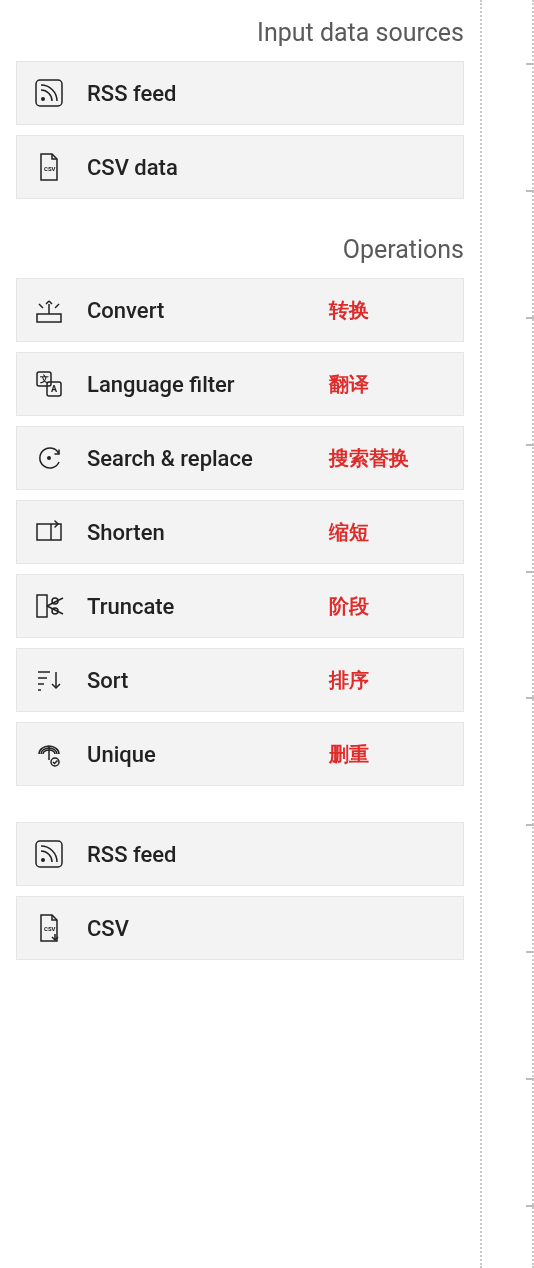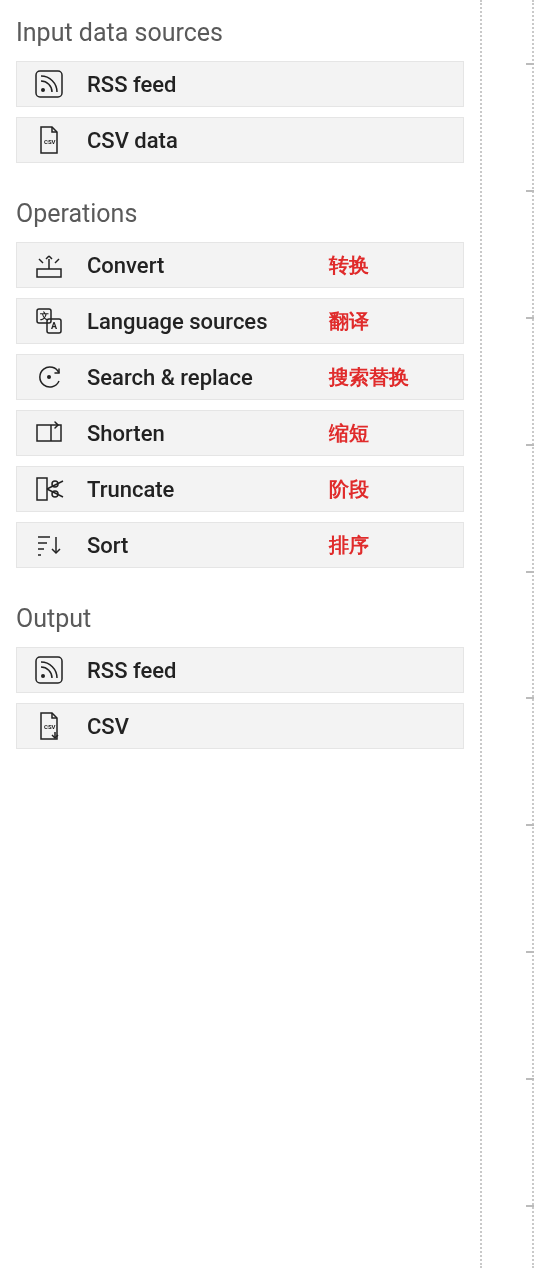--- a/index.html
+++ b/index.html
@@ -6,36 +6,37 @@
     body {
       font-family: -apple-system, BlinkMacSystemFont, "Segoe UI", Roboto, Helvetica, Arial, sans-serif;
       background: #fff;
       width: 534px;
       height: 1268px;
       position: relative;
     }
     .panel {
       padding: 18px 16px 0 16px;
       width: 480px;
+      text-align: right;
     }
     .section-title {
       font-size: 25px;
       font-weight: 400;
       color: #5a5a5a;
       margin-bottom: 14px;
       margin-top: 0;
     }
     .section {
       margin-bottom: 36px;
     }
     .item {
       position: relative;
       background: #f3f3f3;
       border: 1px solid #e5e5e5;
-      height: 46px;
+      height: 64px;
       margin-bottom: 10px;
       display: flex;
       align-items: center;
       padding-left: 12px;
       cursor: pointer;
     }
     .item .icon {
       width: 40px;
       height: 40px;
       flex: none;
@@ -138,21 +139,21 @@
 
     <div class="item">
       <span class="icon">
         <svg viewBox="0 0 32 32">
             <rect x="4" y="4" width="14" height="14" rx="2"></rect>
             <rect x="14" y="14" width="14" height="14" rx="2"></rect>
             <text x="7" y="14" class="csv-text" style="font-size:9px">文</text>
             <text x="18" y="24" class="csv-text" style="font-size:9px">A</text>
           </svg>
       </span>
-      <span class="label">Language sources</span>
+      <span class="label">Language filter</span>
       <span class="annotation">翻译</span>
     </div>
 
 
     <div class="item">
       <span class="icon">
         <svg viewBox="0 0 32 32">
             <path d="M26 12 a10 10 0 1 0 0 8"></path>
             <path d="M26 8 v4 h-4" stroke-linecap="round"></path>
             <circle cx="16" cy="16" r="2" fill="#222" stroke="none"></circle>
@@ -196,24 +197,37 @@
             <line x1="5" y1="20" x2="11" y2="20"></line>
             <line x1="5" y1="26" x2="8" y2="26"></line>
             <path d="M23 8 v16"></path>
             <path d="M19 20 l4 4 l4 -4"></path>
           </svg>
       </span>
       <span class="label">Sort</span>
       <span class="annotation">排序</span>
     </div>
 
+    <div class="item">
+      <span class="icon">
+        <svg viewBox="0 0 32 32">
+            <path d="M6 16 a10 8 0 0 1 20 0"></path>
+            <path d="M8 16 a8 6 0 0 1 16 0"></path>
+            <path d="M10 16 a6 4 0 0 1 12 0"></path>
+            <path d="M16 8 v14"></path>
+            <circle cx="22" cy="24" r="4"></circle>
+            <path d="M20 24 l1.5 1.5 l3 -3"></path>
+          </svg>
+      </span>
+      <span class="label">Unique</span>
+      <span class="annotation">删重</span>
+    </div>
   </div>
 
   <div class="section">
-    <h2 class="section-title">Output</h2>
 
     <div class="item">
       <span class="icon">
         <svg viewBox="0 0 32 32">
             <rect x="3" y="3" width="26" height="26" rx="4"></rect>
             <circle cx="10" cy="22" r="2" fill="#222" stroke="none"></circle>
             <path d="M8 13 a11 11 0 0 1 11 11"></path>
             <path d="M8 8 a16 16 0 0 1 16 16"></path>
           </svg>
       </span>

